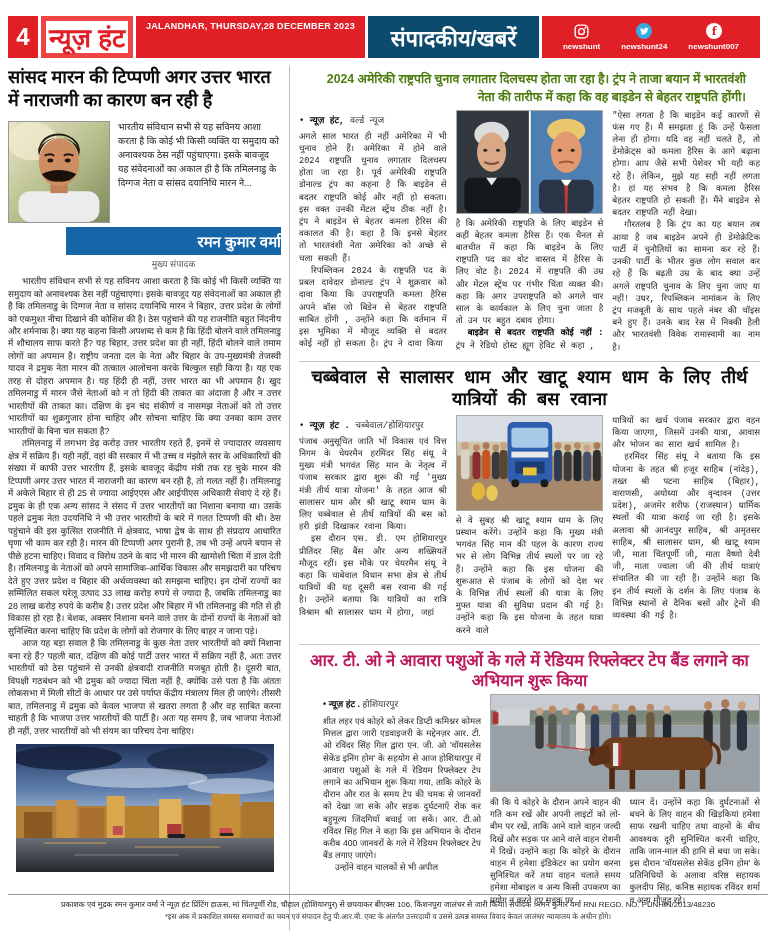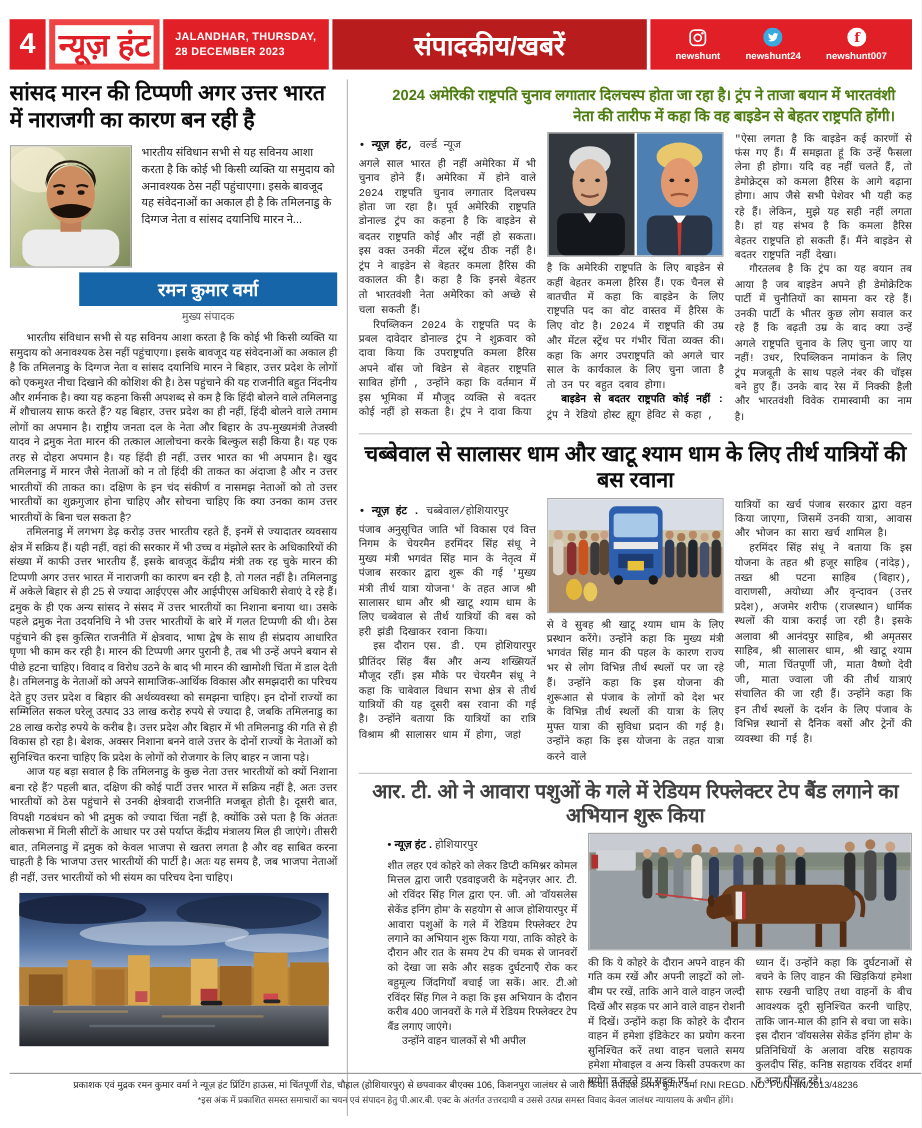--- a/index.html
+++ b/index.html
@@ -3,61 +3,61 @@
 <meta charset="utf-8">
 <style>
   * { margin:0; padding:0; box-sizing:border-box; }
   body { background:#e8e8e8; font-family:"Liberation Sans", sans-serif; }
   .page { position:relative; width:768px; height:940px; background:#ffffff; margin:0 auto; overflow:hidden; color:#222; }
 
   
   .masthead { display:flex; align-items:stretch; gap:3px; margin:16px 8px 0 8px; height:42px; }
   .pagenum { background:#e11f26; color:#fff; width:30px; display:flex; align-items:center; justify-content:center; font-size:24px; font-weight:bold; }
   .brand { width:92px; display:flex; align-items:center; justify-content:center; color:#e11f26; font-size:26px; font-weight:800; border:5px solid #ef4444; }
-  .datebox { background:#e11f26; color:#fff; padding:4px 10px; display:flex; flex-direction:column; justify-content:center; font-size:9px; font-weight:bold; letter-spacing:.3px; line-height:1.45; white-space:nowrap; }
-  .sectionbox { background:#b91c1c; color:#fff; flex:1; display:flex; align-items:center; justify-content:center; font-size:22px; font-weight:800; }
+  .datebox { background:#e11f26; color:#fff; padding:4px 10px; display:flex; flex-direction:row; justify-content:center; font-size:9px; font-weight:bold; letter-spacing:.3px; line-height:1.45; white-space:nowrap; }
+  .sectionbox { background:#0c4a6e; color:#fff; flex:1; display:flex; align-items:center; justify-content:center; font-size:22px; font-weight:800; }
   .socialbox { background:#e11f26; width:218px; display:flex; align-items:center; justify-content:space-evenly; }
   .social-item { display:flex; flex-direction:column; align-items:center; gap:1px; color:#fff; font-size:8px; font-weight:bold; }
 
   
   .content { display:flex; margin:8px 8px 0 8px; height:864px; overflow:hidden; }
   .leftcol { width:282px; padding-right:8px; border-right:1px solid #bbb; overflow:hidden; }
   .rightcol { flex:1; padding-left:9px; overflow:hidden; }
 
   
   .ed-title { font-size:18px; line-height:1.28; font-weight:800; color:#0d0d0d; text-align:left; }
   .ed-authorblock { display:flex; gap:8px; margin-top:9px; }
   .ed-photo { width:102px; height:102px; flex:none; border:1px solid #999; }
   .ed-intro { flex:1; font-size:9.3px; line-height:1.5; color:#222; }
-  .ed-bar { margin:4px 0 0 58px; background:#1565a8; color:#fff; text-align:center; font-size:15px; font-weight:800; padding:4px 0; }
+  .ed-bar { margin:4px 0 0 58px; background:#1565a8; color:#fff; text-align:right; font-size:15px; font-weight:800; padding:4px 0; }
   .ed-role { margin-left:58px; text-align:center; font-size:9px; color:#555; padding:2px 0 5px 0; }
   .ed-body p { font-size:8.8px; line-height:1.42; text-align:justify; text-indent:14px; color:#1f1f1f; }
   .ed-photo-big { display:block; width:258px; height:128px; margin:7px auto 0 auto; }
 
   
   .byline { font-size:9px; color:#333; margin:3px 0 5px 0; }
   .byline b { font-weight:800; color:#111; }
   .cols3 { display:flex; gap:9px;font-family:Liberation Mono, monospace; }
   .cols3 > div { flex:1; min-width:0; }
   .newsp { font-size:8.6px; line-height:1.42; text-align:justify; color:#1f1f1f; }
   .newsp + .newsp { text-indent:12px; }
   .rule { border-top:1px solid #c9c9c9; margin:7px 0 5px 0; }
 
   
   .a1-head { font-size:23px; line-height:1.2; font-weight:800; color:#0d0d0d; text-align:center; }
   .a1-sub { font-size:12.3px; line-height:1.45; font-weight:600; text-align:right; color:#4d7c0f; margin:5px 14px 3px 14px; }
   .a1-photo { display:block; width:100%; height:104px; margin-bottom:4px; border:1px solid #aaa; }
   .boldlead { font-weight:800; color:#000; }
 
   
-  .a2-head { font-size:18px; line-height:1.25; font-weight:800; color:#0d0d0d; text-align:center; }
+  .a2-head { font-size:18px; line-height:1.25; font-weight:800; color:#0d0d0d; text-align:center;font-family:Liberation Mono, monospace; }
   .a2-photo { display:block; width:100%; height:96px; margin-bottom:4px; border:1px solid #aaa; }
 
   
-  .a3-head { font-size:16.5px; line-height:1.25; font-weight:800; color:#404040; text-align:center; }
+  .a3-head { font-size:16.5px; line-height:1.25; font-weight:800; color:#be185d; text-align:center; }
   .a3-wrap { display:flex; gap:9px; }
   .a3-left { width:158px; flex:none;margin-left:24px; }
   .a3-right { flex:1; min-width:0; }
   .a3-photo { display:block; width:100%; height:98px; border:1px solid #aaa; margin-bottom:4px; }
   .a3-cols { display:flex; gap:9px; }
   .a3-cols > div { flex:1; min-width:0; }
 
   
   .pfooter { position:absolute; left:8px; right:0; bottom:18px; border-top:1px solid #999; padding-top:4px; text-align:center; }
   .pfooter .l1 { font-size:7.8px; color:#222; line-height:1.5; }

